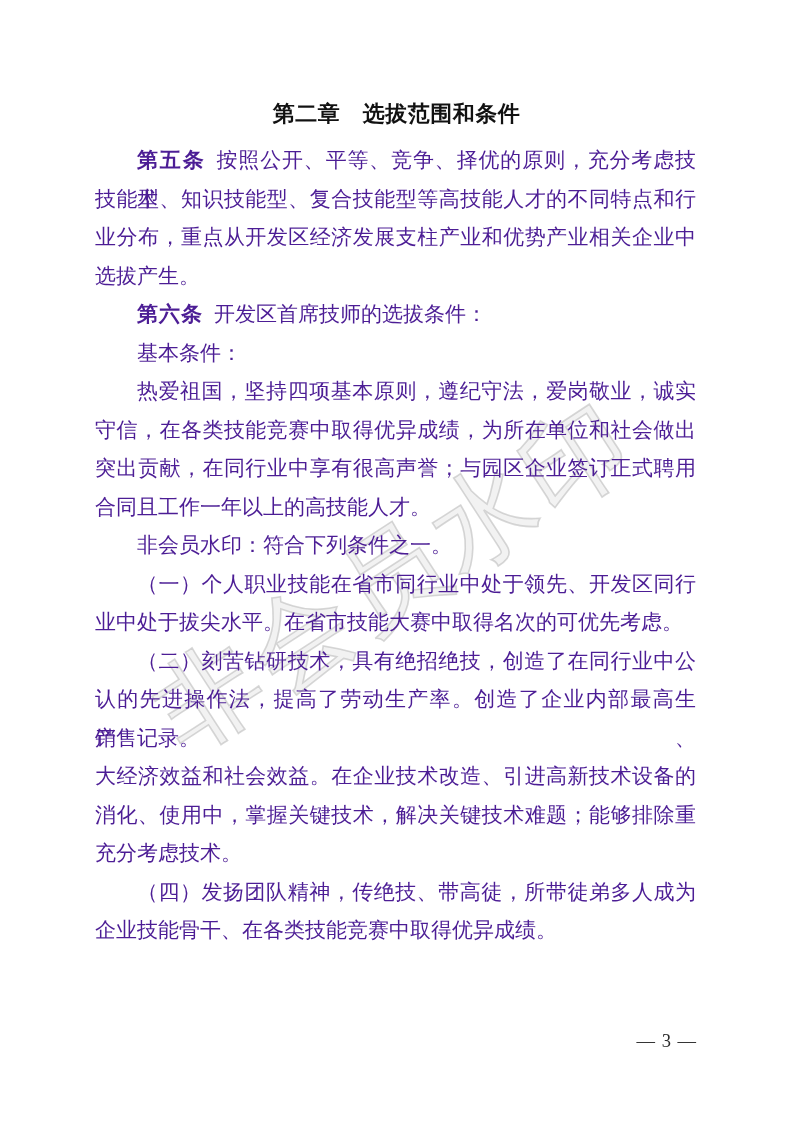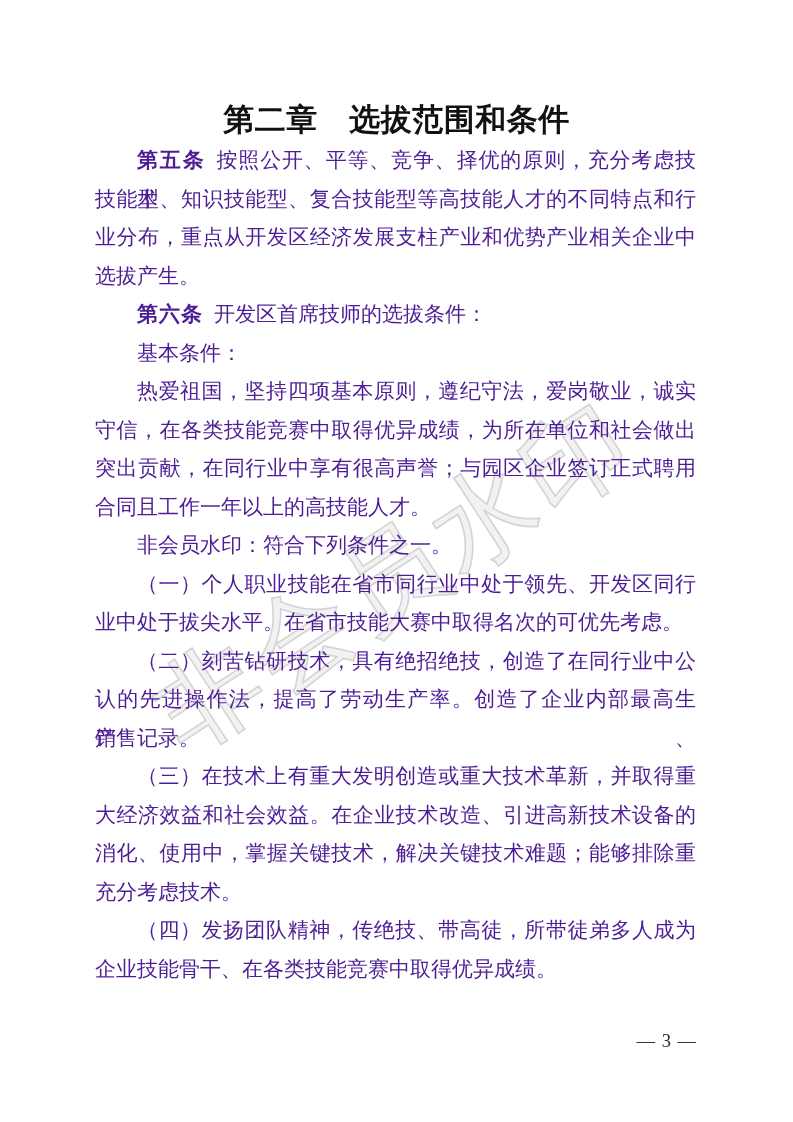--- a/index.html
+++ b/index.html
@@ -16,21 +16,21 @@
     font-family: "Liberation Serif", "DejaVu Serif", serif;
   }
   .doc-title {
     position: absolute;
     top: 99px;
     left: 0;
     right: 0;
     text-align: center;
     font-family: "Liberation Sans", "DejaVu Sans", sans-serif;
     font-weight: 700;
-    font-size: 31px;
+    font-size: 22px;
     letter-spacing: 0.5px;
     color: #111111;
     white-space: pre;
   }
   .body-lines {
     position: absolute;
     left: 95px;
     top: 141px;
     width: 601px;
     color: #1e1e1e;
@@ -103,21 +103,20 @@
         <div class="line indent fill"><span>热爱祖国，坚持四项基本原则，遵纪守法，爱岗敬业，诚实</span></div>
         <div class="line fill"><span>守信，在各类技能竞赛中取得优异成绩，为所在单位和社会做出</span></div>
         <div class="line fill"><span>突出贡献，在同行业中享有很高声誉；与园区企业签订正式聘用</span></div>
         <div class="line"><span>合同且工作一年以上的高技能人才。</span></div>
         <div class="line indent"><span>非会员水印：符合下列条件之一。</span></div>
         <div class="line indent fill"><span>（一）个人职业技能在省市同行业中处于领先、开发区同行</span></div>
         <div class="line"><span>业中处于拔尖水平。在省市技能大赛中取得名次的可优先考虑。</span></div>
         <div class="line indent fill"><span>（二）刻苦钻研技术，具有绝招绝技，创造了在同行业中公</span></div>
         <div class="line fill"><span>认的先进操作法，提高了劳动生产率。创造了企业内部最高生产、</span></div>
         <div class="line"><span>销售记录。</span></div>
-        <div class="line indent fill"><span>（三）在技术上有重大发明创造或重大技术革新，并取得重</span></div>
         <div class="line fill"><span>大经济效益和社会效益。在企业技术改造、引进高新技术设备的</span></div>
         <div class="line fill"><span>消化、使用中，掌握关键技术，解决关键技术难题；能够排除重</span></div>
         <div class="line"><span>充分考虑技术。</span></div>
         <div class="line indent fill"><span>（四）发扬团队精神，传绝技、带高徒，所带徒弟多人成为</span></div>
         <div class="line"><span>企业技能骨干、在各类技能竞赛中取得优异成绩。</span></div>
       </div>
 
     <div class="page-number">— 3 —</div>
 
   </div>

